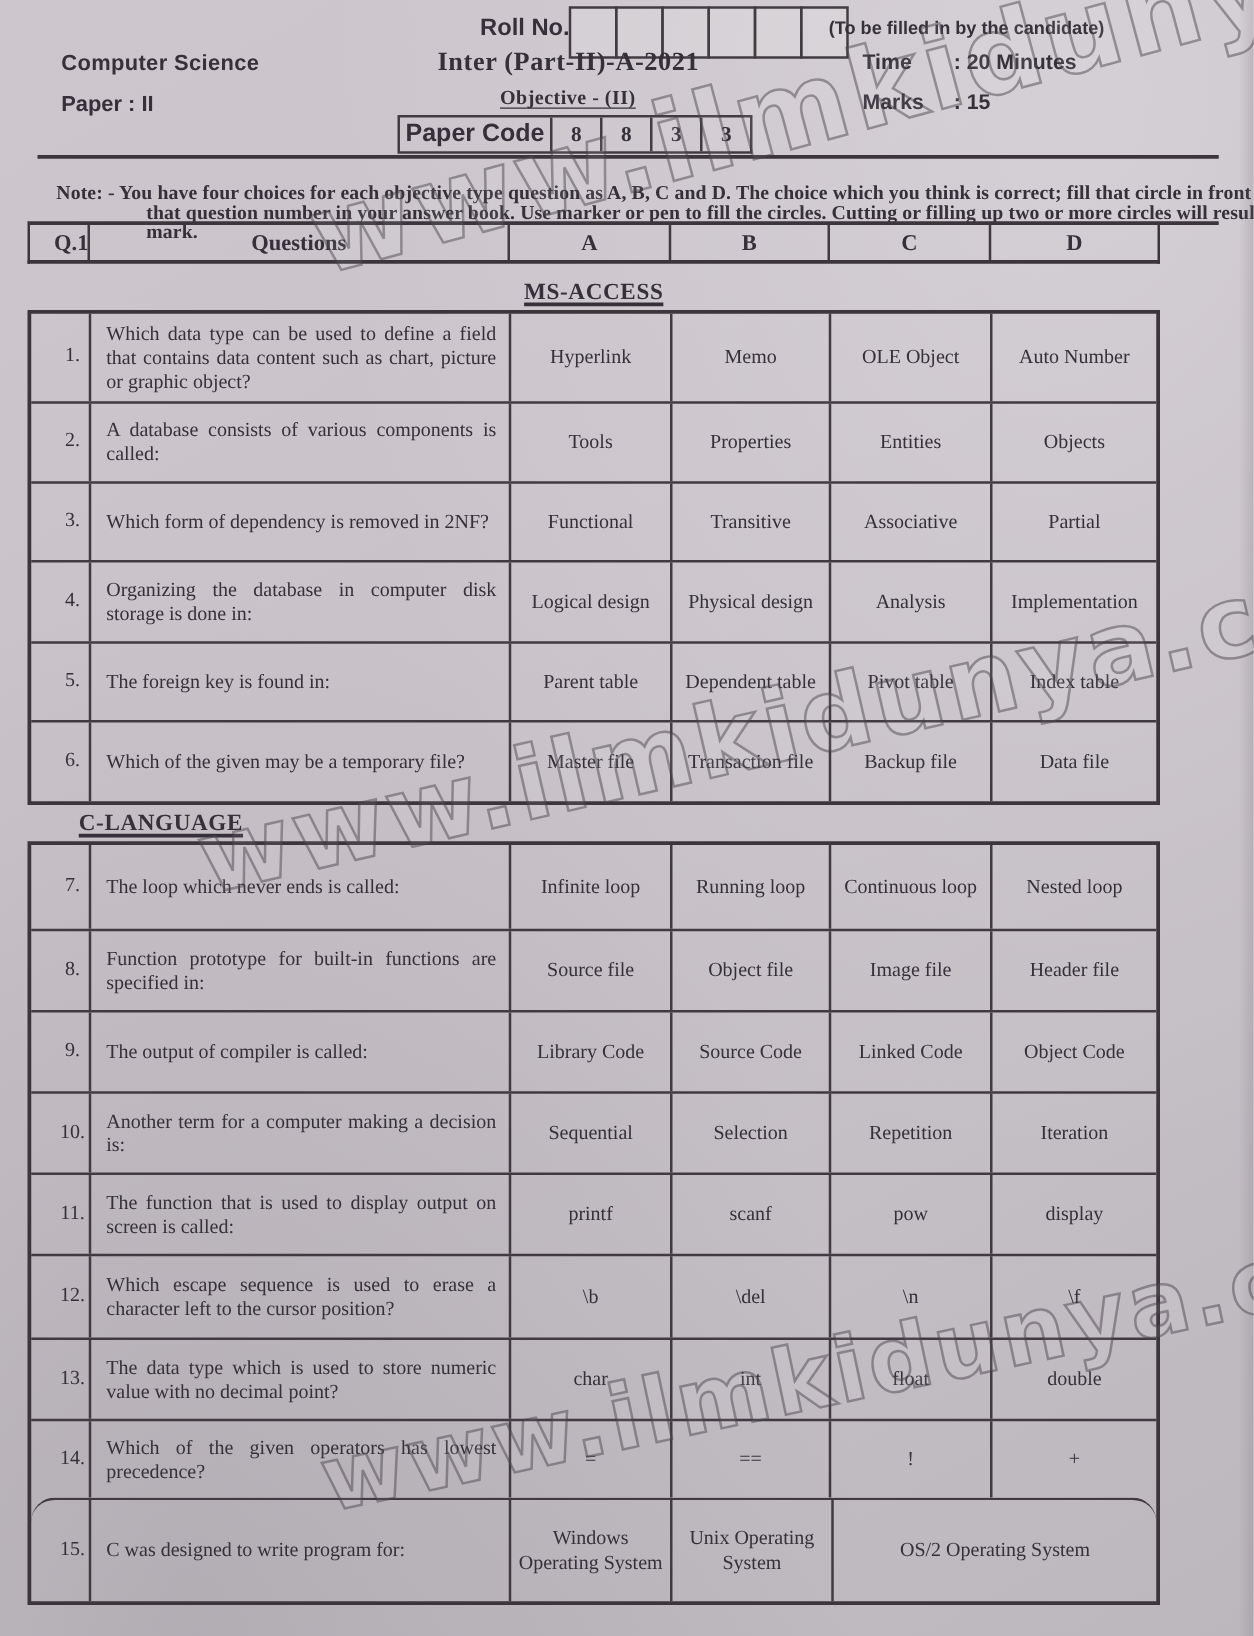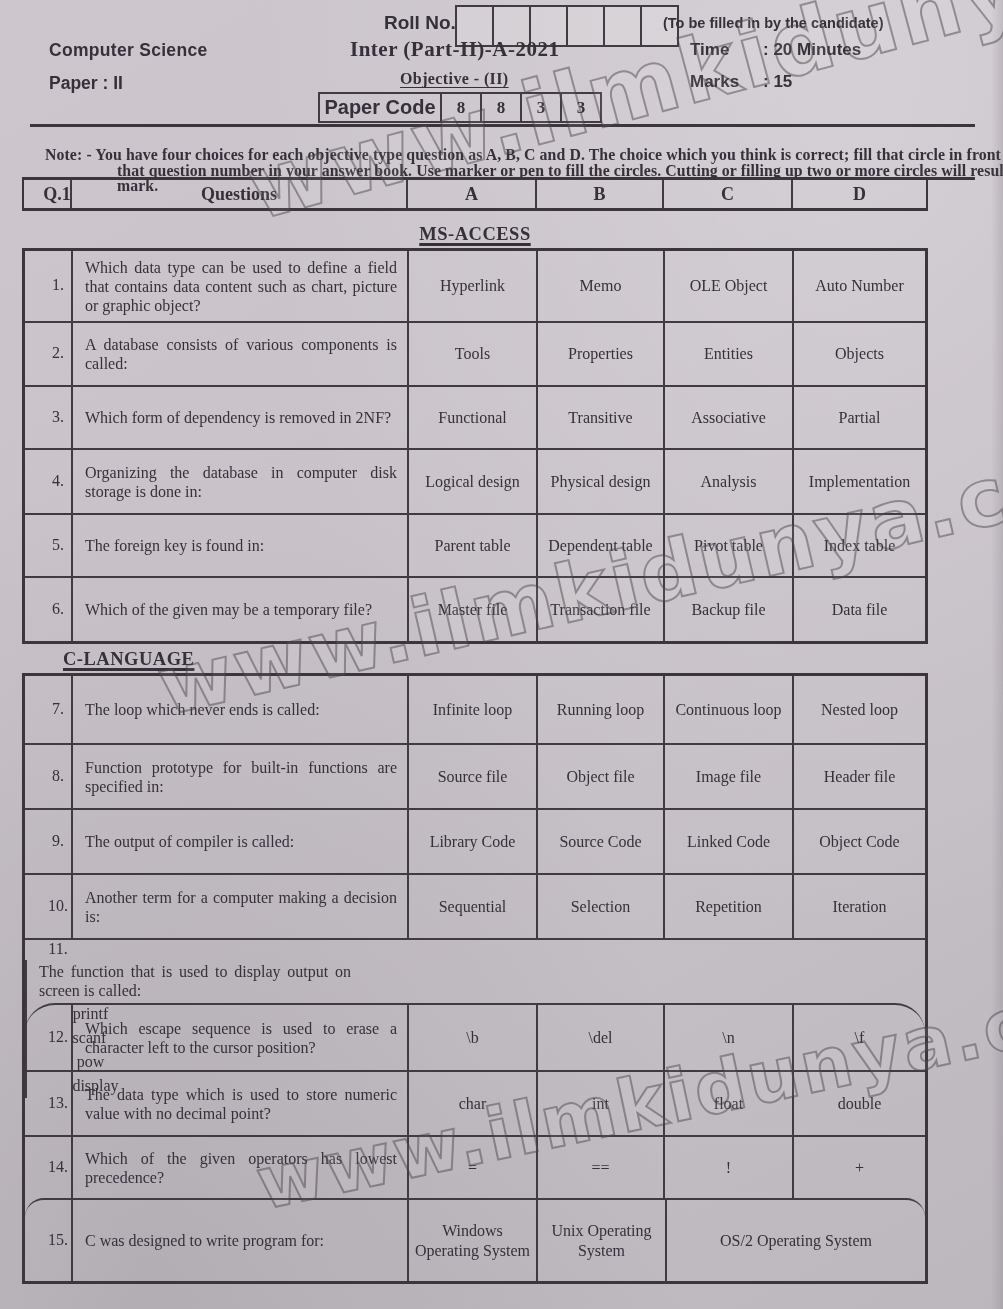--- a/index.html
+++ b/index.html
@@ -192,29 +192,29 @@
           <div class="cell c6 opt">Object Code</div>
         </div>
         <div class="qrow" style="height: 65px;">
           <div class="cell c1 qno">10.</div>
           <div class="cell c2 qtext">Another term for a computer making a decision is:</div>
           <div class="cell c3 opt">Sequential</div>
           <div class="cell c4 opt">Selection</div>
           <div class="cell c5 opt">Repetition</div>
           <div class="cell c6 opt">Iteration</div>
         </div>
-        <div class="qrow" style="height: 65px; flex-direction: column;">
+        <div class="qrow" style="height: 65px;">
           <div class="cell c1 qno">11.</div>
           <div class="cell c2 qtext">The function that is used to display output on screen is called:</div>
           <div class="cell c3 opt">printf</div>
           <div class="cell c4 opt">scanf</div>
           <div class="cell c5 opt">pow</div>
           <div class="cell c6 opt">display</div>
         </div>
-        <div class="qrow" style="height: 67px; border-radius: 30px;">
+        <div class="qrow" style="height: 67px;">
           <div class="cell c1 qno">12.</div>
           <div class="cell c2 qtext">Which escape sequence is used to erase a character left to the cursor position?</div>
           <div class="cell c3 opt">\b</div>
           <div class="cell c4 opt">\del</div>
           <div class="cell c5 opt">\n</div>
           <div class="cell c6 opt">\f</div>
         </div>
         <div class="qrow" style="height: 65px;">
           <div class="cell c1 qno">13.</div>
           <div class="cell c2 qtext">The data type which is used to store numeric value with no decimal point?</div>

